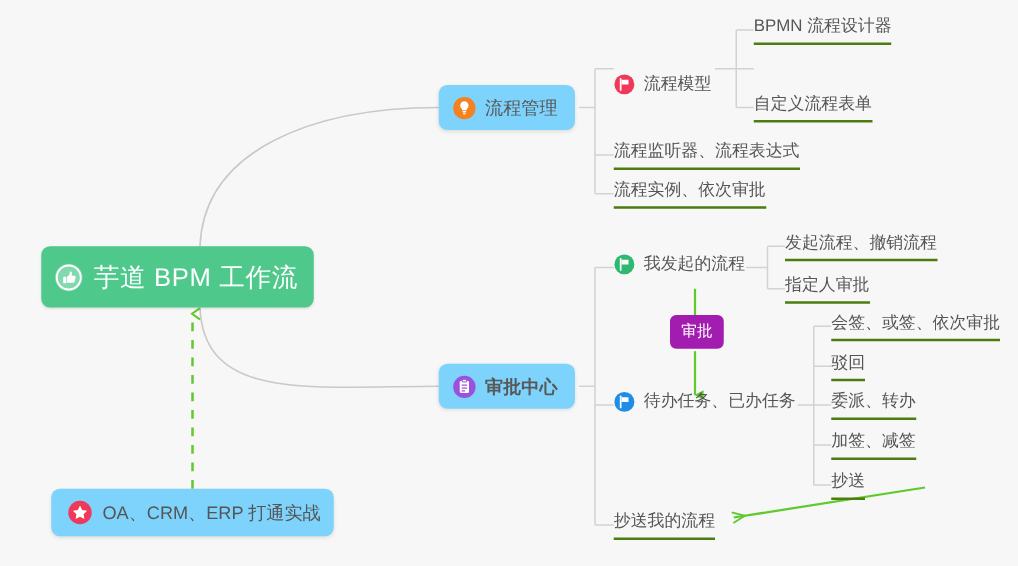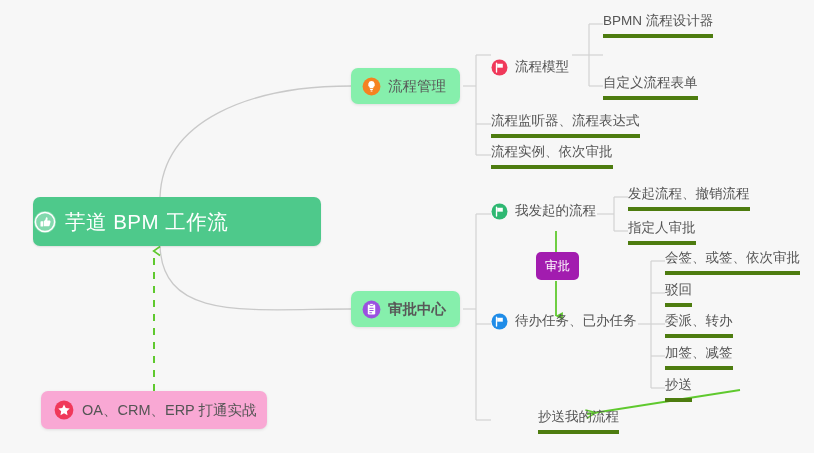--- a/index.html
+++ b/index.html
@@ -9,40 +9,40 @@
     font-family: "Liberation Sans", "DejaVu Sans", sans-serif;
     overflow: hidden;
   }
   #canvas { position: relative; width: 814px; height: 453px; }
   svg.wires { position: absolute; left: 0; top: 0; width: 814px; height: 453px; pointer-events: none; }
 
   
   .root-node {
     position: absolute;
     left: 33px; top: 197px;
-    width: 288px; height: 49px;
+    width: 218px; height: 49px;
     background: #4ec98b;
     border-radius: 7px;
     display: flex; align-items: center;
-    padding-left: 0;
+    padding-left: 10px;
     box-shadow: 0 1px 2px rgba(0,0,0,.10);
     z-index: 5;
   }
   .root-node .label {
     color: #ffffff;
     font-size: 20.5px;
     letter-spacing: .5px;
     margin-left: 8px;
     white-space: nowrap;
   }
 
   
   .pill {
     position: absolute;
-    background: #86efac;
+    background: #7dd3fc;
     border-radius: 7px;
     height: 36px;
     display: flex; align-items: center;
     padding: 0 14px 0 11px;
     box-shadow: 0 1px 3px rgba(0,0,0,.10);
     z-index: 4;
     white-space: nowrap;
   }
   .pill .label {
     color: #585858;
@@ -63,31 +63,31 @@
     margin-left: 7px;
   }
 
   
   .leaf {
     position: absolute;
     white-space: nowrap;
     color: #555555;
     font-size: 13.5px;
     padding-bottom: 4px;
-    border-bottom: 4px solid #4d7c0f;
+    border-bottom: 2px solid #4d7c0f;
     z-index: 3;
     text-align: right;
   }
 
   
   .card-node {
     position: absolute;
     left: 41px; top: 391px;
     width: 226px; height: 38px;
-    background: #f9a8d4;
+    background: #7dd3fc;
     border-radius: 7px;
     display: flex; align-items: center;
     padding-left: 13px;
     box-shadow: 0 1px 3px rgba(0,0,0,.10);
     z-index: 5;
   }
   .card-node .label {
     color: #555555;
     font-size: 14.5px;
     margin-left: 8px;
@@ -235,21 +235,21 @@
 
   <div class="node2" style="left:491px; top:312px;">
     <svg class="ic" width="17" height="17" viewBox="0 0 20 20">
       <circle cx="10" cy="10" r="9.4" fill="#1f8ce8"></circle>
       <path d="M6.5 4.8 v10.5" stroke="#ffffff" stroke-width="1.6" stroke-linecap="round"></path>
       <path d="M7.3 5.6 h6.6 v4.6 h-6.6 z" fill="#ffffff"></path>
     </svg>
     <span class="label">待办任务、已办任务</span>
   </div>
 
-  <div class="leaf" style="left:491px; top:408px;margin-left:47px;">抄送我的流程</div>
+  <div class="leaf" style="left:491px; top:408px;">抄送我的流程</div>
 
   <div class="leaf" style="left:628px; top:185px;">发起流程、撤销流程</div>
   <div class="leaf" style="left:628px; top:219px;">指定人审批</div>
 
   <div class="leaf" style="left:665px; top:249px;">会签、或签、依次审批</div>
   <div class="leaf" style="left:665px; top:281px;">驳回</div>
   <div class="leaf" style="left:665px; top:312px;">委派、转办</div>
   <div class="leaf" style="left:665px; top:344px;">加签、减签</div>
   <div class="leaf" style="left:665px; top:376px;">抄送</div>
 

